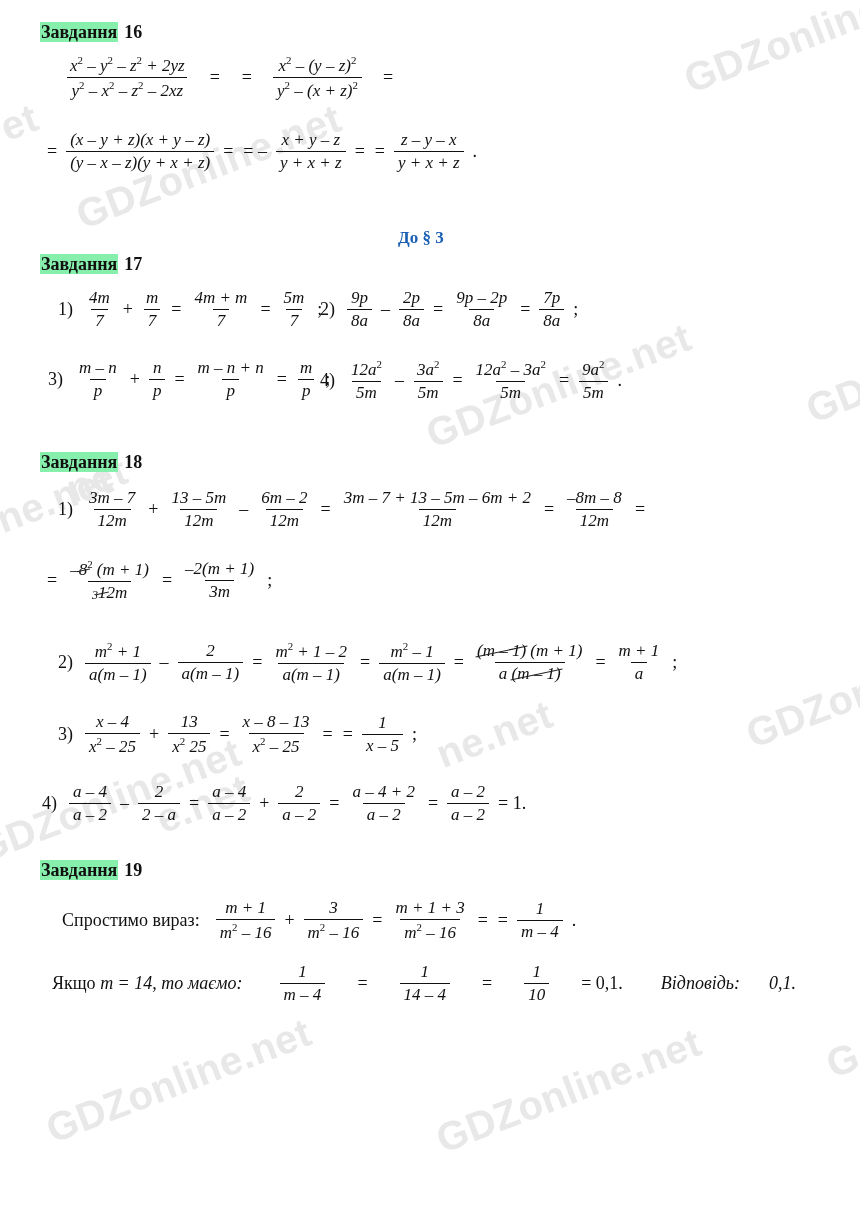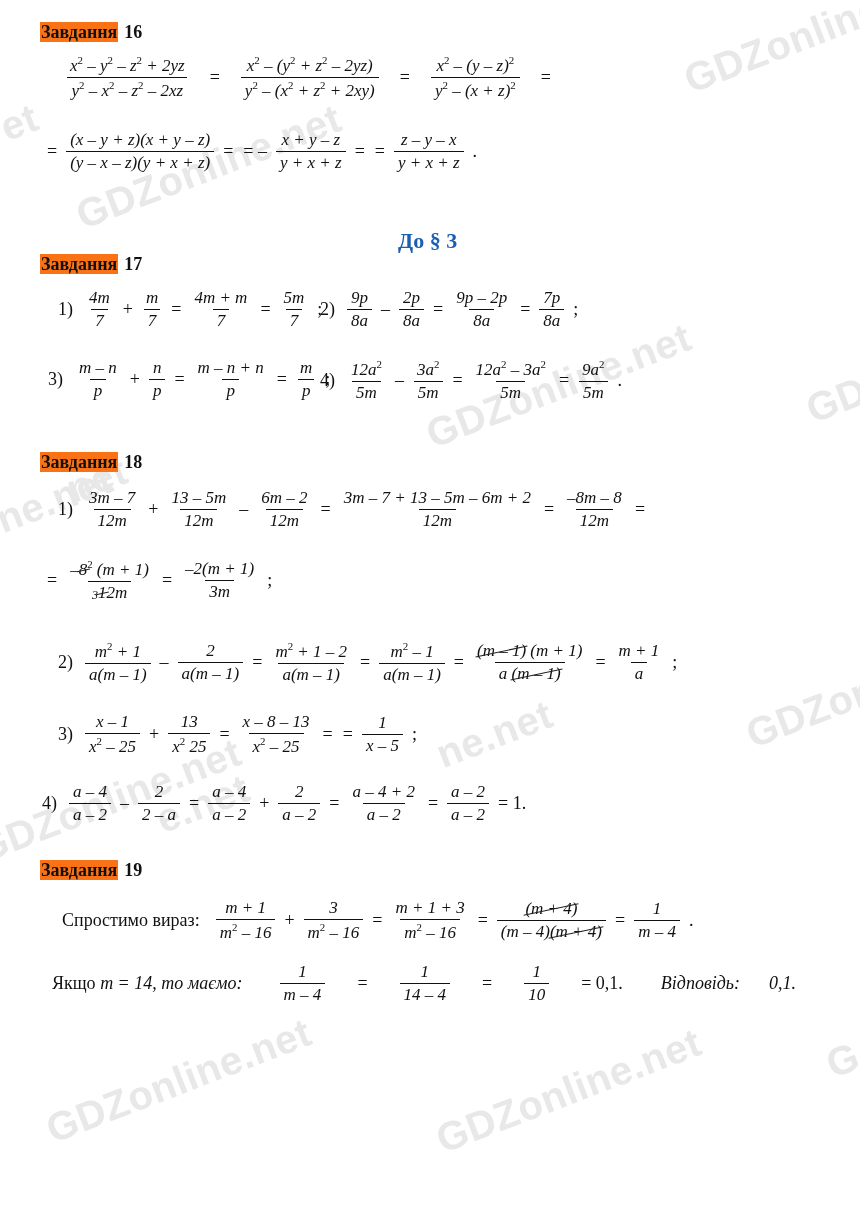--- a/index.html
+++ b/index.html
@@ -23,28 +23,28 @@
     letter-spacing:0.5px;
   }
 
   
   .task-head{
     position:absolute;
     font-family:"Liberation Serif", serif;
     font-weight:bold;
     font-size:18px;
   }
-  .hl{background:#f97316;padding:0 1px;}
+  .hl{background:#86efac;padding:0 1px;}
   .num{margin-left:6px;}
 
   .section-label{
     position:absolute;
     font-family:"Liberation Serif", serif;
     font-weight:bold;
-    font-size:22px;
+    font-size:17px;
     color:#1a5fb4;
   }
 
   
   .mline{position:absolute;display:flex;align-items:center;font-style:italic;font-size:18px;white-space:nowrap;}
   .op{font-style:normal;margin:0 5px;}
   .idx{font-style:normal;margin-right:8px;}
   .frac{display:inline-flex;flex-direction:column;align-items:center;justify-content:center;margin:0 4px;vertical-align:middle;}
   .frac .nu{padding:0 4px 1px 4px;font-size:17px;}
   .frac .de{padding:1px 4px 0 4px;font-size:17px;border-top:1.4px solid #111;}
@@ -82,24 +82,20 @@
   <div class="task-head" style="left:40px;top:22px;">
     <span class="hl">Завдання</span><span class="num">16</span>
   </div>
 
   <div class="mline" style="left:62px;top:54px;gap:12px;">
     <span class="frac">
       <span class="nu">x<sup>2</sup> – y<sup>2</sup> – z<sup>2</sup> + 2yz</span>
       <span class="de">y<sup>2</sup> – x<sup>2</sup> – z<sup>2</sup> – 2xz</span>
     </span>
     <span class="op">=</span>
-    <span class="frac">
-      <span class="nu">x<sup>2</sup> – (y<sup>2</sup> + z<sup>2</sup> – 2yz)</span>
-      <span class="de">y<sup>2</sup> – (x<sup>2</sup> + z<sup>2</sup> + 2xy)</span>
-    </span>
     <span class="op">=</span>
     <span class="frac">
       <span class="nu">x<sup>2</sup> – (y – z)<sup>2</sup></span>
       <span class="de">y<sup>2</sup> – (x + z)<sup>2</sup></span>
     </span>
     <span class="op">=</span>
   </div>
 
   <div class="mline" style="left:42px;top:130px;">
     <span class="op">=</span>
@@ -301,21 +297,21 @@
     <span class="frac">
         <span class="nu">m + 1</span>
         <span class="de">a</span>
       </span>
     <span class="op">;</span>
   </div>
 
   <div class="mline" style="left:58px;top:712px;">
     <span class="idx">3)</span>
     <span class="frac">
-        <span class="nu">x – 1</span>
+        <span class="nu">x – 4</span>
         <span class="de">x<sup>2</sup> – 25</span>
       </span>
     <span class="op">+</span>
     <span class="frac">
         <span class="nu">13</span>
         <span class="de">x<sup>2</sup> 25</span>
       </span>
     <span class="op">=</span>
     <span class="frac">
         <span class="nu">x – 8 – 13</span>
@@ -378,24 +374,20 @@
     <span class="frac">
         <span class="nu">3</span>
         <span class="de">m<sup>2</sup> – 16</span>
       </span>
     <span class="op">=</span>
     <span class="frac">
         <span class="nu">m + 1 + 3</span>
         <span class="de">m<sup>2</sup> – 16</span>
       </span>
     <span class="op">=</span>
-    <span class="frac">
-        <span class="nu"><span class="strike">(m + 4)</span></span>
-        <span class="de">(m – 4)<span class="strike">(m + 4)</span></span>
-      </span>
     <span class="op">=</span>
     <span class="frac">
         <span class="nu">1</span>
         <span class="de">m – 4</span>
       </span>
     <span class="op">.</span>
   </div>
 
   <div class="mline" style="left:52px;top:962px;gap:23px;">
     <span class="txt" style="margin-right:10px;"><span>Якщо</span> <span class="ital">m = 14, то маємо:</span></span>

